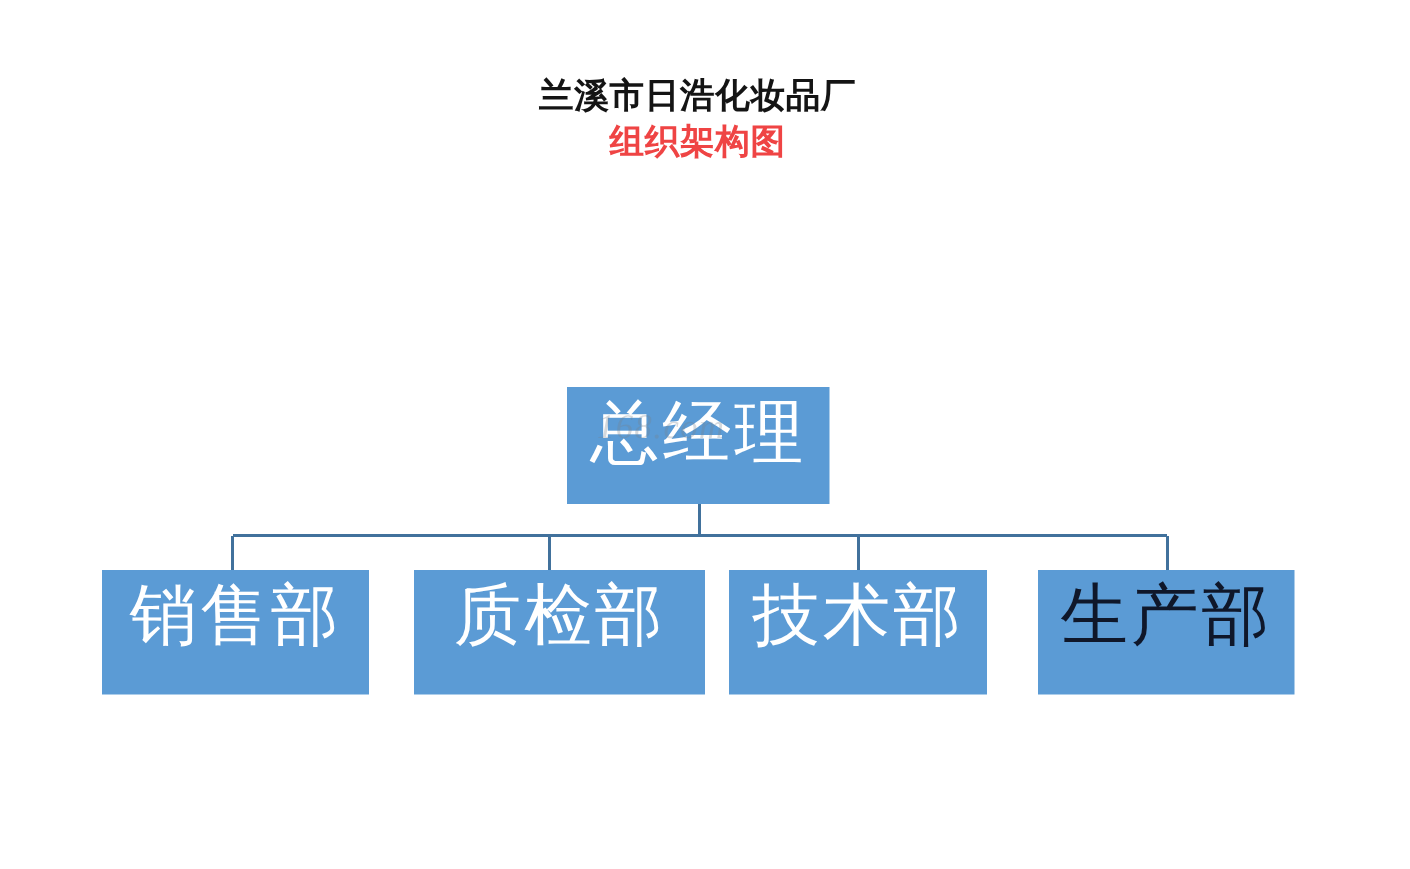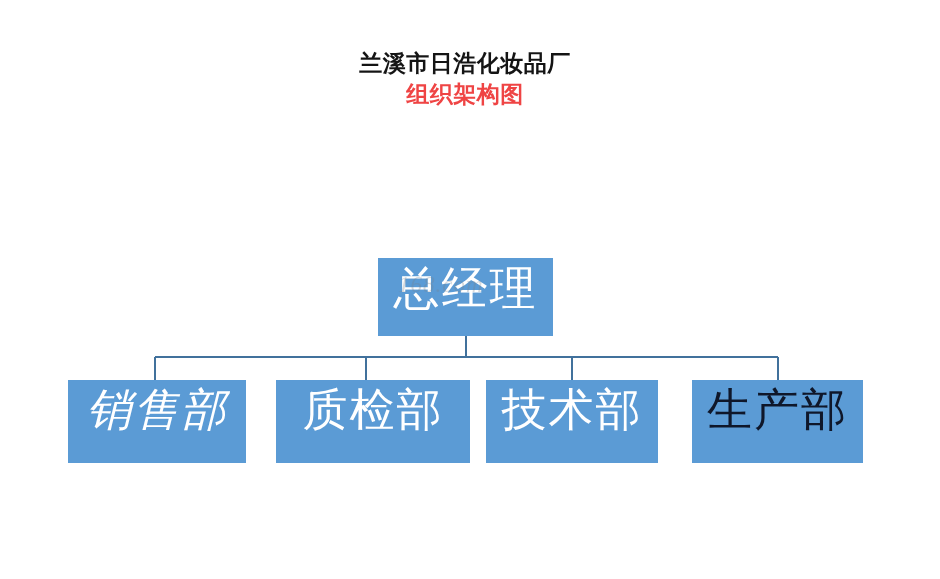--- a/index.html
+++ b/index.html
@@ -75,21 +75,21 @@
     height: 78px;
     font-size: 46px;
   }
 
   .node-dept {
     top: 380px;
     height: 83px;
     font-size: 45px;
   }
 
-  #dept-0 { left: 68px;  width: 178px; font-style: italic; }
+  #dept-0 { left: 68px;  width: 178px; }
   #dept-1 { left: 276px; width: 180px; }
   #dept-2 { left: 486px; width: 172px; }
   #dept-3 { left: 692px; width: 171px; }
 
   
   .watermark {
     position: absolute;
     left: 398px;
     top: 272px;
     width: 190px;

